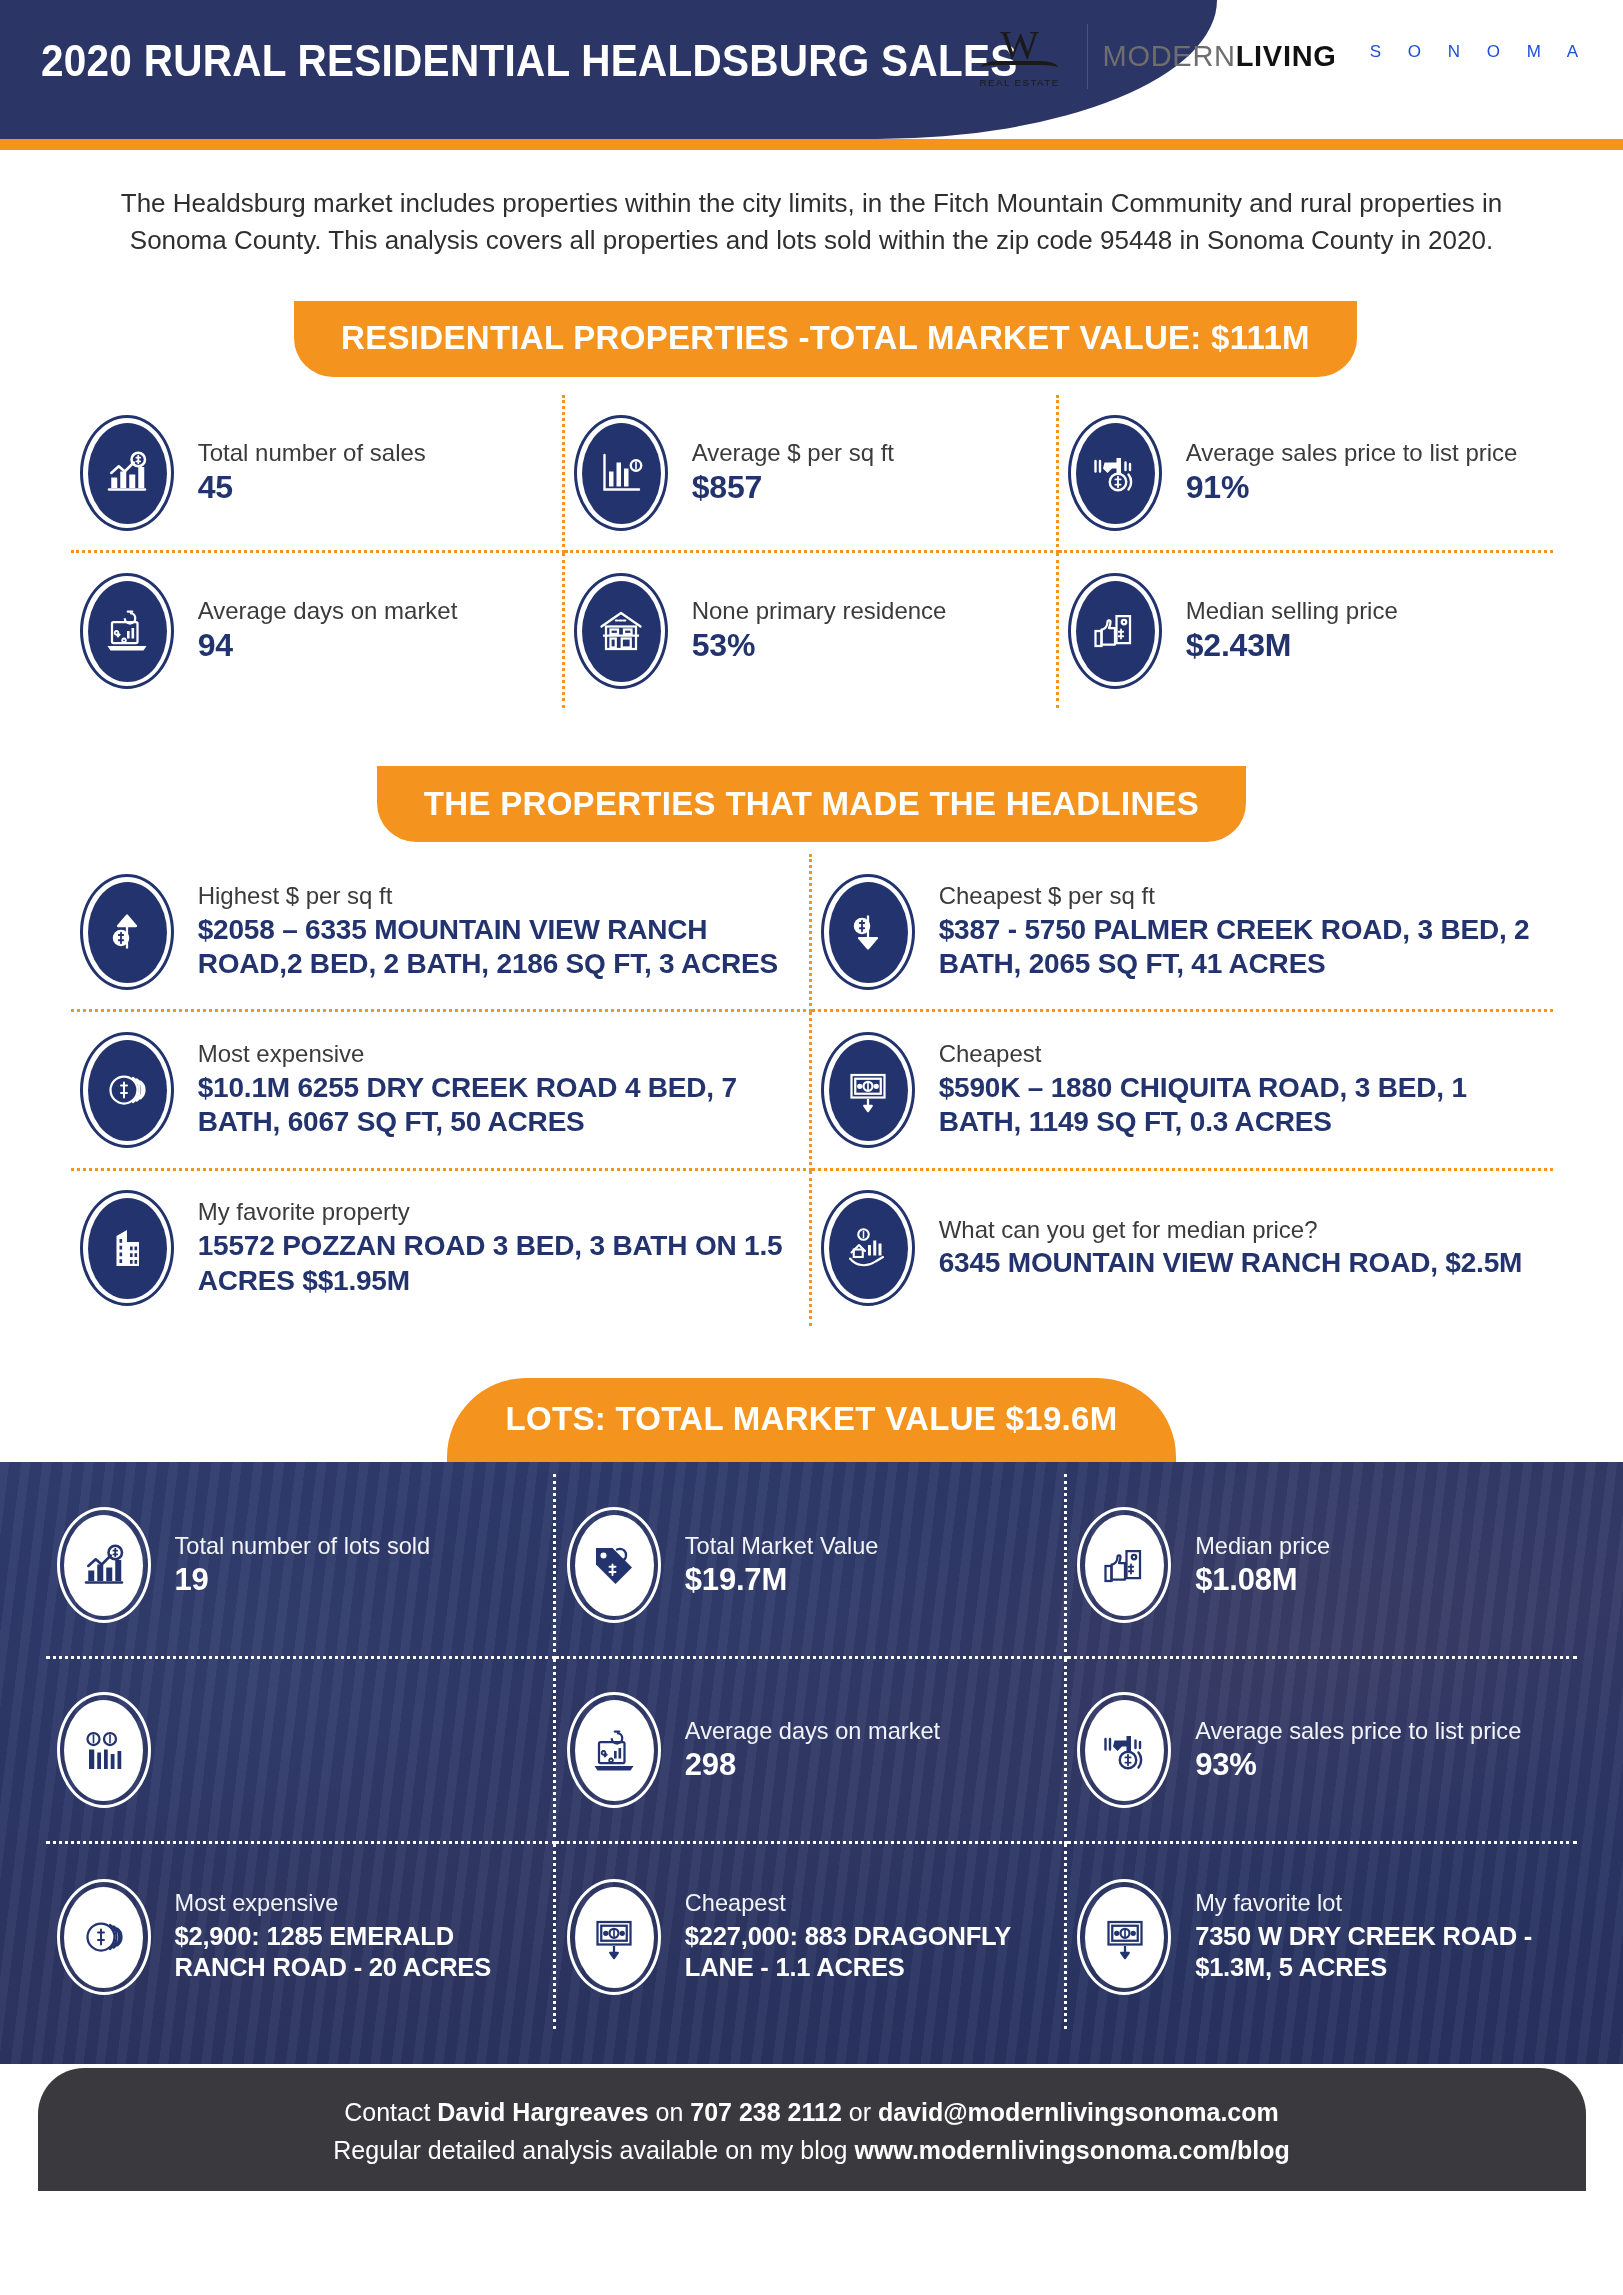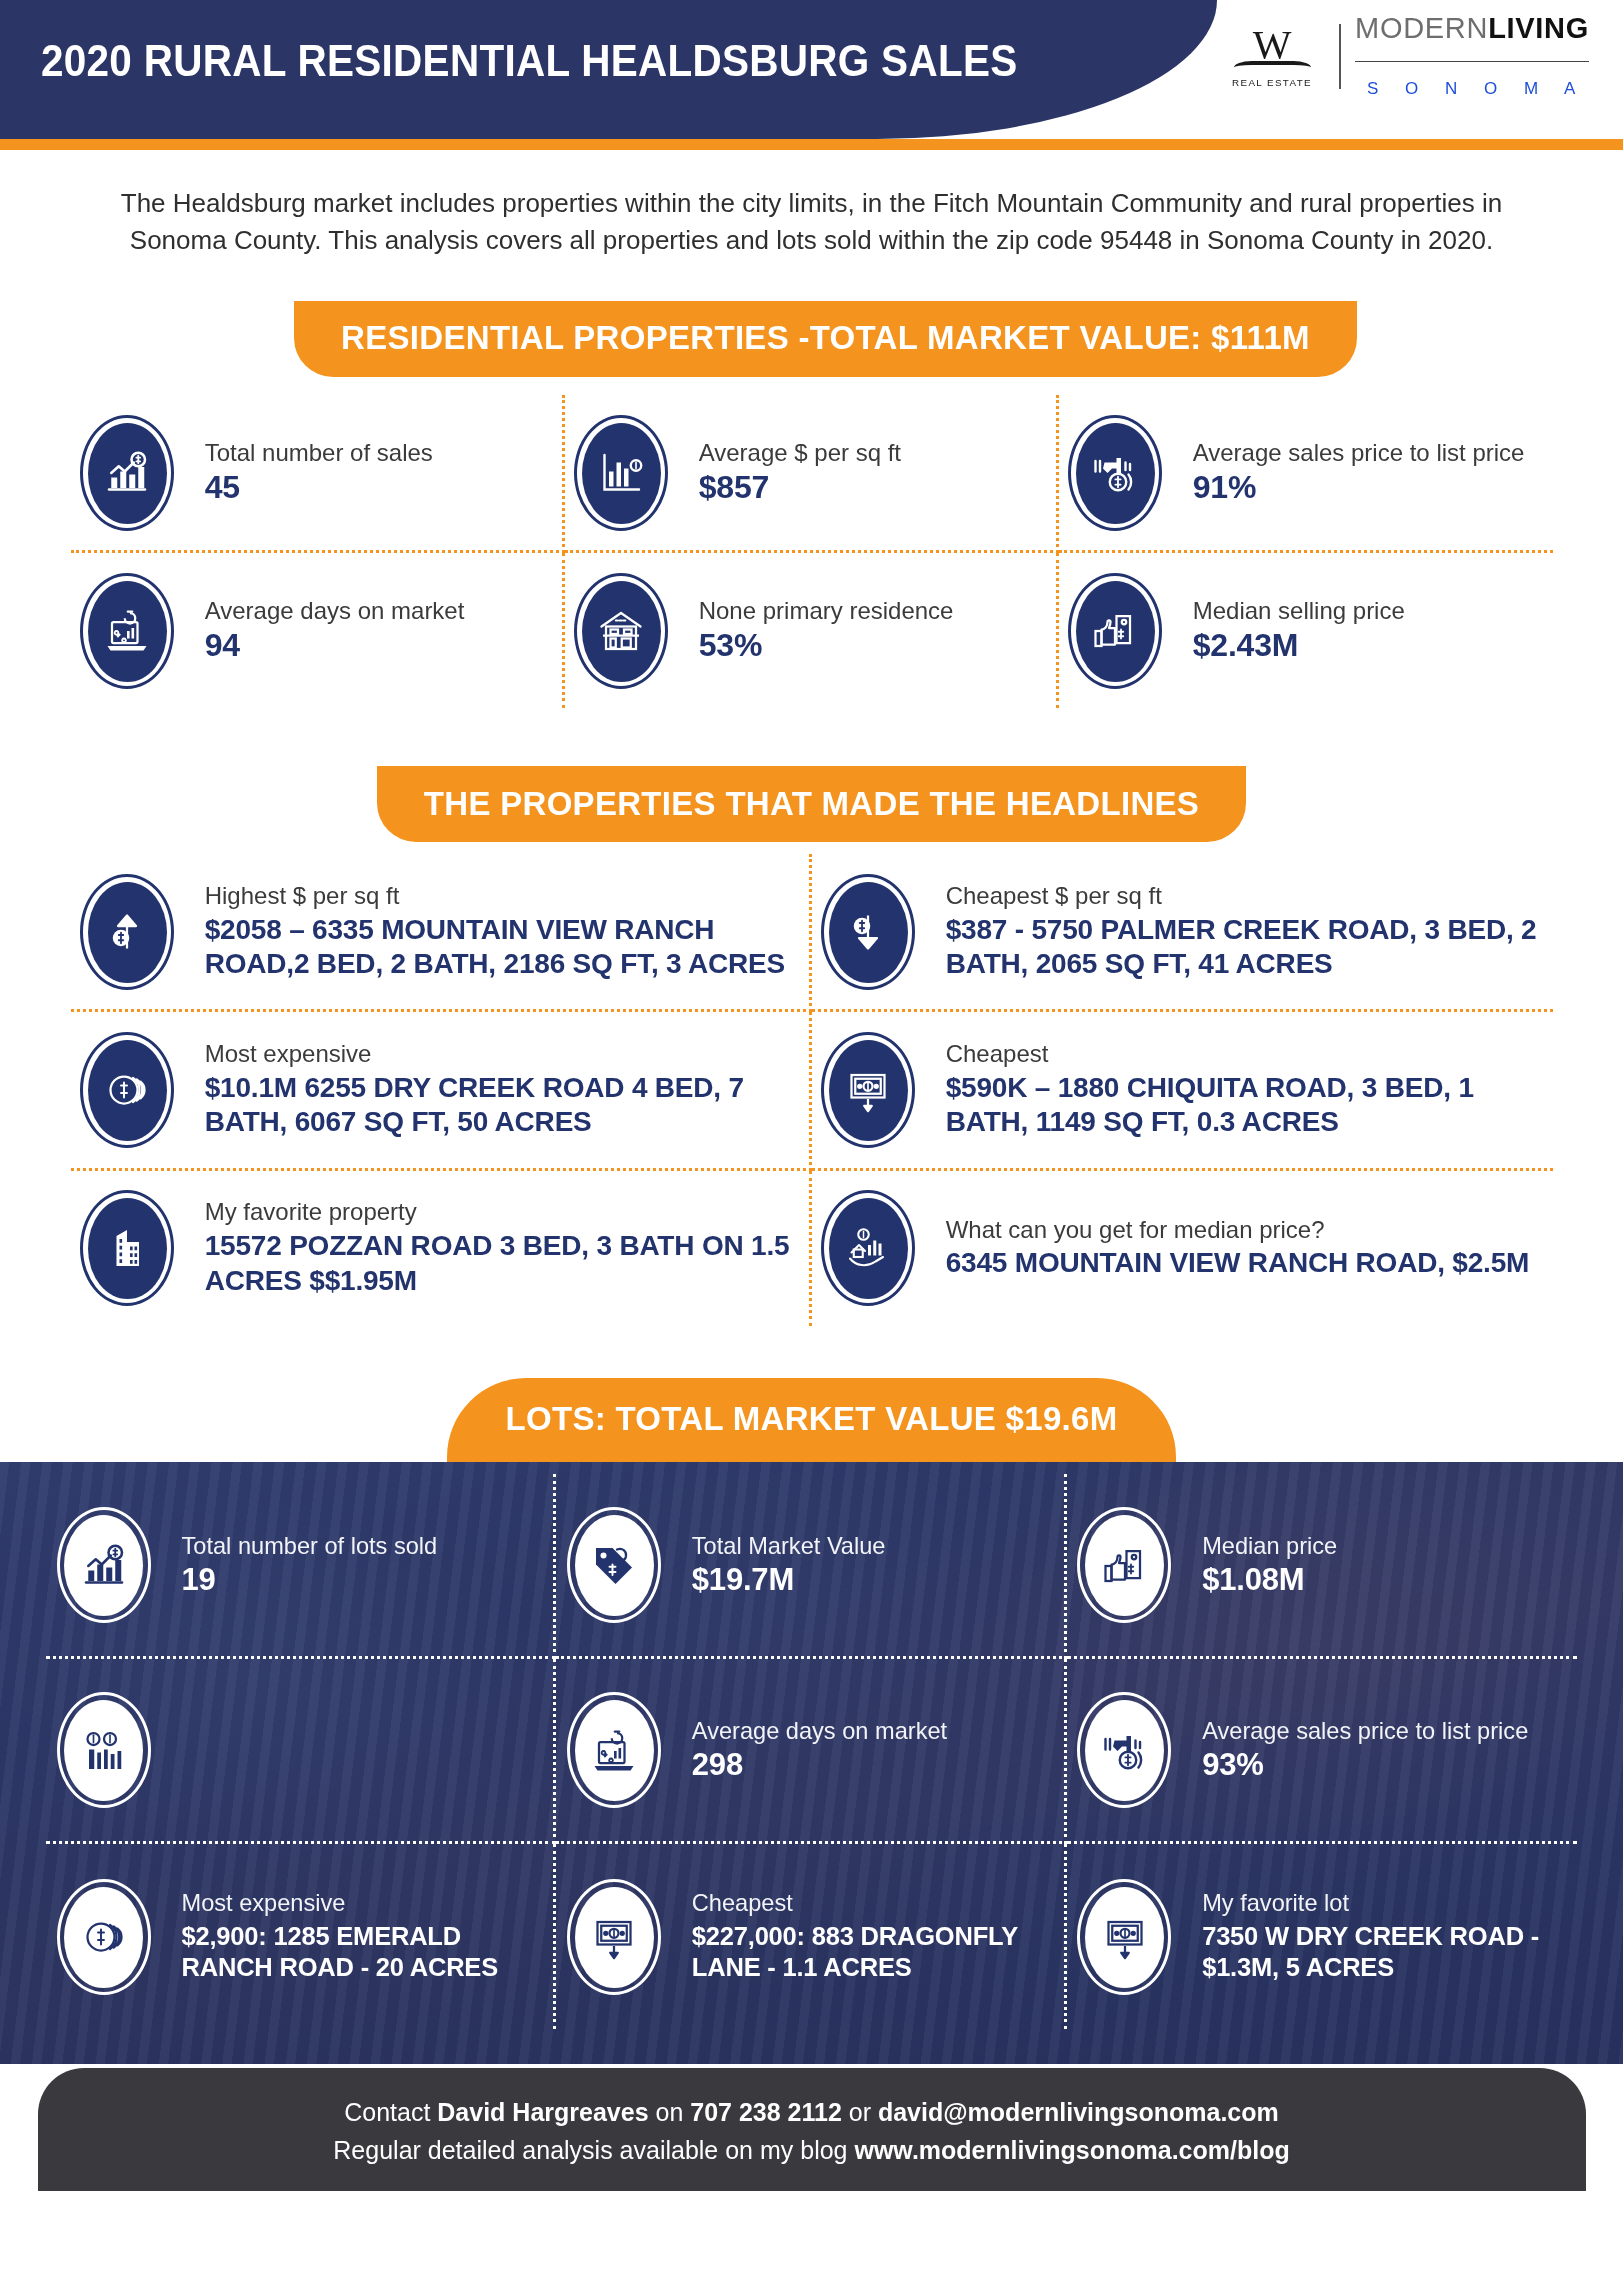--- a/index.html
+++ b/index.html
@@ -69,21 +69,21 @@
     font-size: 9.8px;
     letter-spacing: 1.4px;
     color: #1a1a1a;
     margin-top: 3.3px;
   }
   .logo-divider {
     width: 1.3px; height: 65px;
     background: #555;
     margin: 0 14.4px;
   }
-  .logo-right { display: flex; flex-direction: column; align-items: stretch; gap: 12px; }
+  .logo-right { display: flex; flex-direction: row; align-items: stretch; gap: 12px; }
   .logo-ml { font-size: 29px; line-height: 1; letter-spacing: 0.7px; white-space: nowrap; }
   .logo-ml .thin { color: #6e6e6e; font-weight: normal; }
   .logo-ml .bold { color: #111; font-weight: bold; }
   .logo-rule { height: 1.3px; background: #444; margin: 5.9px 0 4.6px 0; }
   .logo-sonoma {
     font-size: 17px;
     letter-spacing: 11px;
     color: #1d4ed8;
     text-align: center;
     padding-left: 9.2px;
@@ -128,21 +128,21 @@
   
   .grid-light {
     width: 1482px;
     margin: 18.3px auto 0 auto;
     display: grid;
     grid-template-columns: 1fr 1fr 1fr;
   }
   .cell {
     display: flex;
     align-items: center;
-    gap: 31px;
+    gap: 24px;
     padding: 19.6px 11.8px 19.6px 9.2px;
     min-height: 137px;
   }
   .grid-light .cell { border-right: 3.3px dotted #f4941e; }
   .grid-light .cell:nth-child(3n) { border-right: none; }
   .grid-light .cell:nth-child(-n+3) { border-bottom: 3.3px dotted #f4941e; }
 
   .cell-text { flex: 1; min-width: 0; }
   .cell-label {
     font-size: 24px;

